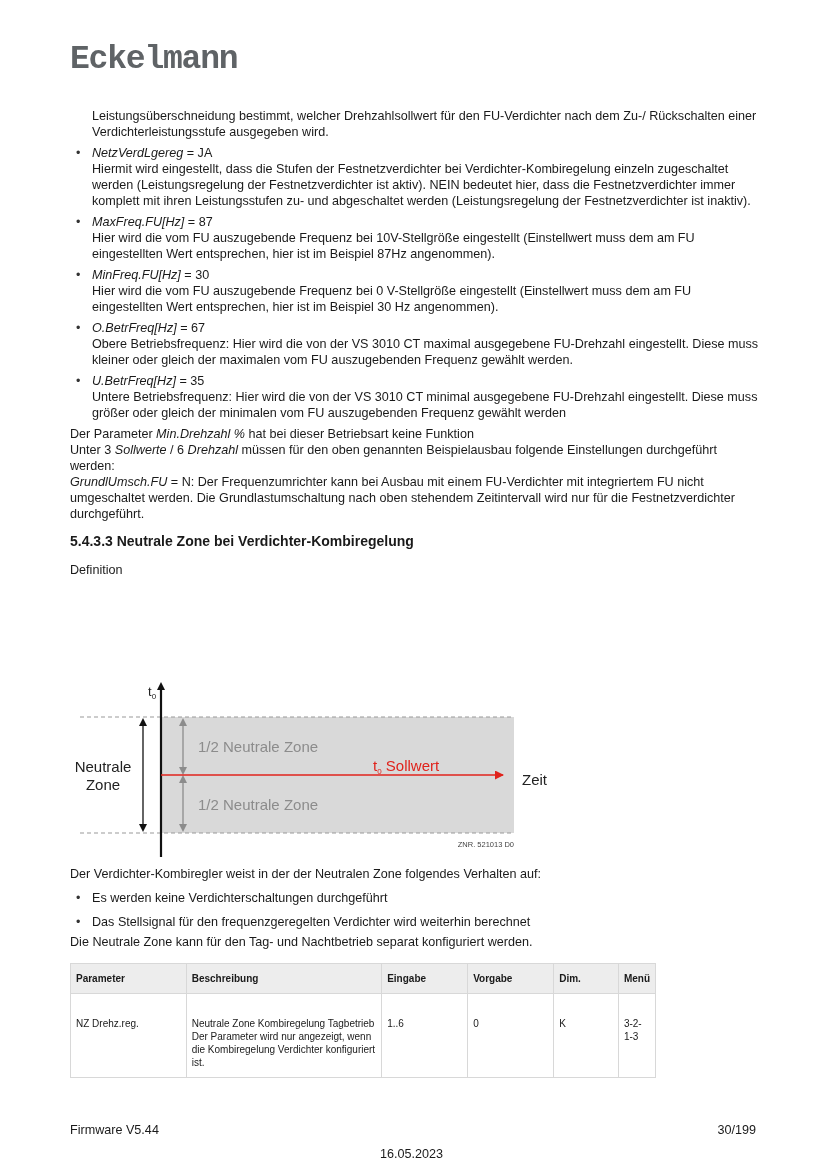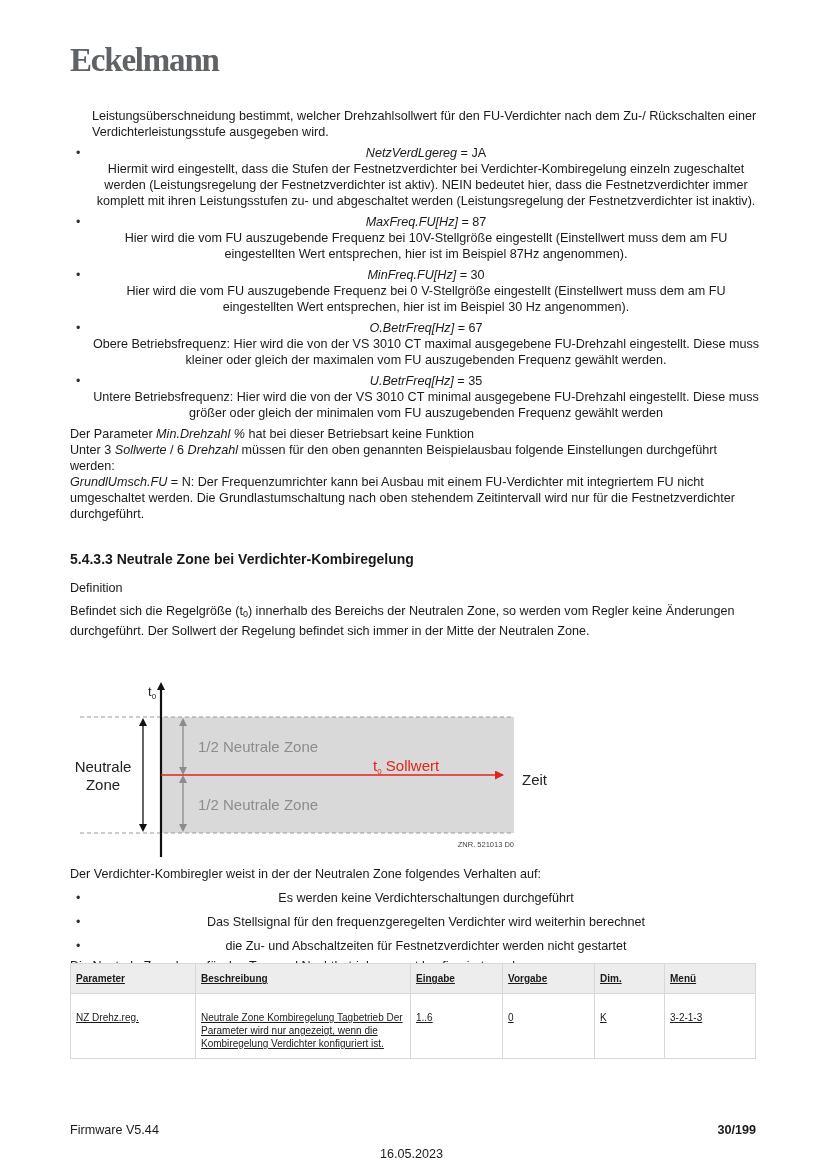--- a/index.html
+++ b/index.html
@@ -3,55 +3,55 @@
 <meta charset="utf-8">
 <style>
   html, body { margin: 0; padding: 0; background: #ffffff; }
   body {
     width: 827px; height: 1169px; position: relative; overflow: hidden;
     font-family: "Liberation Sans", sans-serif; color: #1a1a1a;
     font-size: 12.6px; line-height: 16px;
   }
   .logo {
     position: absolute; left: 70px; top: 42px;
-    font-family: Liberation Serif, serif; font-weight: bold;
+    font-family: Liberation Mono, monospace; font-weight: bold;
     font-size: 33px; letter-spacing: -1.2px; color: #5f6366; line-height: 36px;
   }
   .content { position: absolute; left: 70px; top: 108px; width: 690px; }
   .indent { padding-left: 22px; }
   p { margin: 0; }
-  .bullets { list-style: none; margin: 0; padding: 0; text-align: center; }
+  .bullets { list-style: none; margin: 0; padding: 0; }
   .bullets li { position: relative; padding-left: 22px; margin-top: 5px; }
   .bullets li::before {
     content: "•"; position: absolute; left: 6px; top: 0; color: #333;
   }
   .bullets.tight li { margin-top: 8px; }
   em { font-style: italic; }
   .after-bullets { margin-top: 5px; }
   h3 {
-    font-size: 14px; font-weight: bold; margin: 28px 0 0 0; line-height: 18px;
+    font-size: 14px; font-weight: bold; margin: 10px 0 0 0; line-height: 18px;
   }
   h4 { font-size: 12.6px; font-weight: normal; margin: 12px 0 0 0; line-height: 16px; }
   .def { margin-top: 5px; line-height: 20px; }
   sub { font-size: 9px; vertical-align: -2px; line-height: 0; }
   .diagram { position: absolute; left: 70px; top: 680px; width: 500px; height: 180px; }
   .after-diagram { position: absolute; left: 70px; top: 866px; width: 690px; }
   table.params {
-    position: absolute; left: 70px; top: 963px; width: 686px;
-    border-collapse: collapse; font-size: 10px; line-height: 13px; text-decoration: underline;
+    position: absolute; left: 70px; top: 963px; width: 586px;
+    border-collapse: collapse; font-size: 10px; line-height: 13px;
   }
   table.params th, table.params td {
     border: 1px solid #d8d8d8; text-align: left; vertical-align: top;
-    padding: 17px 5px;
+    padding: 23px 5px;
   }
   table.params th { background: #ededed; font-weight: bold; padding: 8px 5px; }
   .footer { position: absolute; top: 1122px; left: 70px; width: 686px; font-size: 12.6px; }
   .footer .l { position: absolute; left: 0; }
   .footer .c { position: absolute; left: 310px; margin-top: 24px; }
-  .footer .r { position: absolute; right: 0; font-weight: bold; }
+  .footer .r { position: absolute; right: 0; }
 </style>
 </head>
 <body>
 
 <div class="logo">Eckelmann</div>
 
 <div class="content">
   <p class="indent">Leistungsüberschneidung bestimmt, welcher Drehzahlsollwert für den FU-Verdichter nach dem Zu-/ Rückschalten einer Verdichterleistungsstufe ausgegeben wird.</p>
 
   <ul class="bullets">
@@ -76,21 +76,20 @@
       <span>Untere Betriebsfrequenz: Hier wird die von der VS 3010 CT minimal ausgegebene FU-Drehzahl eingestellt. Diese muss größer oder gleich der minimalen vom FU auszugebenden Frequenz gewählt werden</span>
     </li>
   </ul>
 
   <p class="after-bullets"><span>Der Parameter </span><em>Min.Drehzahl %</em><span> hat bei dieser Betriebsart keine Funktion</span></p>
   <p><span>Unter 3 </span><em>Sollwerte</em><span> / 6 </span><em>Drehzahl</em><span> müssen für den oben genannten Beispielausbau folgende Einstellungen durchgeführt werden:</span></p>
   <p><em>GrundlUmsch.FU</em><span> = N: Der Frequenzumrichter kann bei Ausbau mit einem FU-Verdichter mit integriertem FU nicht umgeschaltet werden. Die Grundlastumschaltung nach oben stehendem Zeitintervall wird nur für die Festnetzverdichter durchgeführt.</span></p>
 
   <h3>5.4.3.3  Neutrale Zone bei Verdichter-Kombiregelung</h3>
   <h4>Definition</h4>
-  <p class="def"><span>Befindet sich die Regelgröße (t</span><sub>0</sub><span>) innerhalb des Bereichs der Neutralen Zone, so werden vom Regler keine Änderungen durchgeführt. Der Sollwert der Regelung befindet sich immer in der Mitte der Neutralen Zone.</span></p>
 </div>
 
 <svg class="diagram" viewBox="0 0 500 180" width="500" height="180" xmlns="http://www.w3.org/2000/svg">
   <defs>
     <marker id="arrBlack" markerWidth="8" markerHeight="8" refX="4" refY="4" orient="auto-start-reverse" markerUnits="userSpaceOnUse">
       <path d="M0,0 L8,4 L0,8 z" fill="#111"></path>
     </marker>
     <marker id="arrGray" markerWidth="8" markerHeight="8" refX="4" refY="4" orient="auto-start-reverse" markerUnits="userSpaceOnUse">
       <path d="M0,0 L8,4 L0,8 z" fill="#8c8c8c"></path>
     </marker>
@@ -115,21 +114,20 @@
   <text x="303" y="91" font-family="Liberation Sans, sans-serif" font-size="15" fill="#e0231c"><tspan>t</tspan><tspan font-size="8" dy="3">0</tspan><tspan dy="-3"> Sollwert</tspan></text>
   <text x="452" y="105" font-family="Liberation Sans, sans-serif" font-size="15" fill="#222">Zeit</text>
   <text x="444" y="167" text-anchor="end" font-family="Liberation Sans, sans-serif" font-size="7.5" fill="#444">ZNR. 521013 D0</text>
 </svg>
 
 <div class="after-diagram">
   <p>Der Verdichter-Kombiregler weist in der der Neutralen Zone folgendes Verhalten auf:</p>
   <ul class="bullets tight" style="margin-top:5px;">
     <li>Es werden keine Verdichterschaltungen durchgeführt</li>
     <li>Das Stellsignal für den frequenzgeregelten Verdichter wird weiterhin berechnet</li>
-    <li>die Zu- und Abschaltzeiten für Festnetzverdichter werden nicht gestartet</li>
   </ul>
   <p style="margin-top:4px;">Die Neutrale Zone kann für den Tag- und Nachtbetrieb separat konfiguriert werden.</p>
 </div>
 
 <table class="params">
   <colgroup>
     <col style="width:125px">
       <col style="width:215px">
       <col style="width:92px">
       <col style="width:92px">

